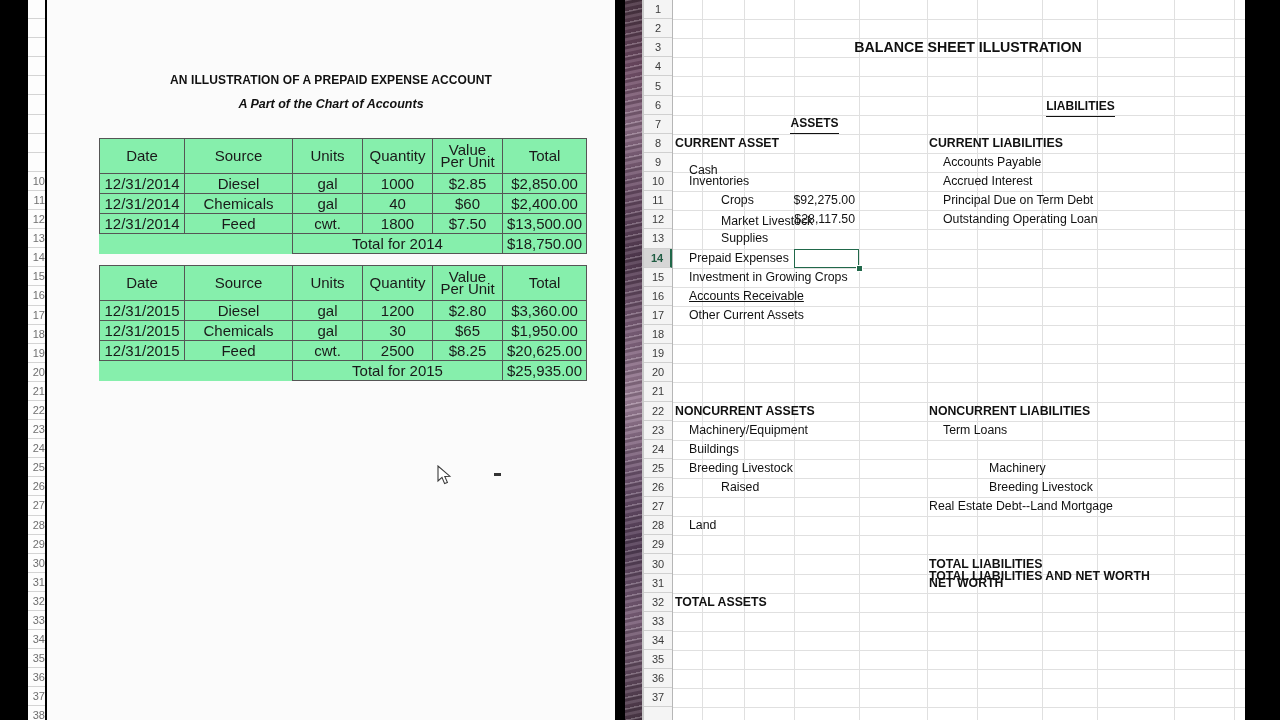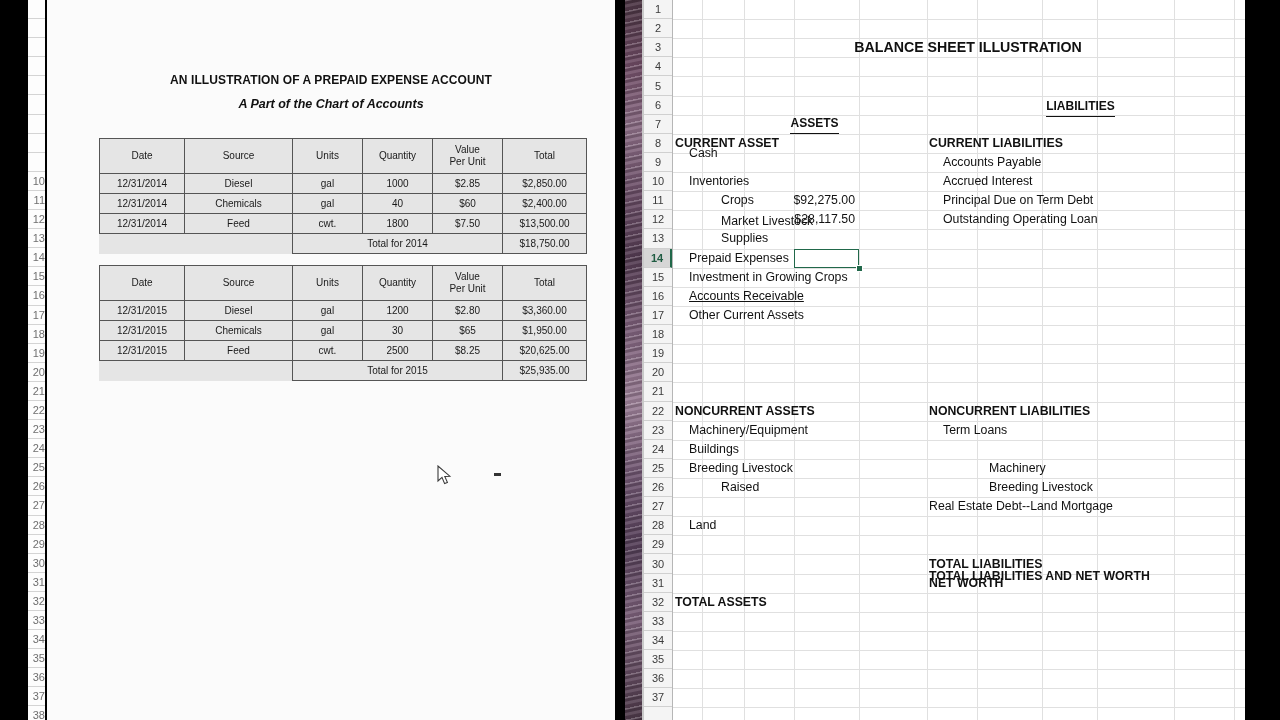--- a/index.html
+++ b/index.html
@@ -42,21 +42,21 @@
     position:absolute;left:0;top:73px;width:568px;text-align:center;
     font-size:12px;font-weight:bold;color:#111;letter-spacing:.1px;
   }
   .doc-sub{
     position:absolute;left:0;top:97px;width:568px;text-align:center;
     font-size:12.5px;font-weight:bold;font-style:italic;color:#111;
   }
 
   
   .xt{position:absolute;border-collapse:collapse;table-layout:fixed;
-      font-size:10px;color:#1a1a1a;background:#e5e5e5;}
+      font-size:15px;color:#1a1a1a;background:#86efac;}
   .xt td,.xt th{
       border:1px solid #555;height:19px;padding:0 3px;
       text-align:center;font-weight:normal;vertical-align:middle;
       white-space:nowrap;overflow:hidden;
   }
   .xt th{height:34px;line-height:12.5px;}
   .xt td.lblank{border:none;background:transparent;}
   #tbl1{left:52px;top:138px;}
   #tbl2{left:52px;top:265px;}
   #tbl3{left:247px;top:400px;}
@@ -407,21 +407,21 @@
         <div class="hline" style="top: 688.32px;"></div>
         <div class="hline" style="top: 707.44px;"></div>
         <div class="cell big ctr" style="left: 29px; top: 38.24px; width: 532px; height: 19.12px;">BALANCE SHEET ILLUSTRATION</div>
         <div class="cell ttl" style="left: 29px; top: 114.72px; width: 225px; height: 19.12px;">
           <span>ASSETS</span>
         </div>
         <div class="cell ttl" style="left: 254px; top: 97px; width: 307px; height: 19.12px;">
           <span>LIABILITIES</span>
         </div>
         <div class="cell b" style="left: 2px; top: 133.84px; width: 240px; height: 19.12px;">CURRENT ASSET</div>
-        <div class="cell" style="left: 16px; top: 144px; width: 260px; height: 19.12px; text-align: center;">Cash</div>
+        <div class="cell" style="left: 16px; top: 161px; width: 260px; height: 19.12px; text-align: center;">Cash</div>
         <div class="cell" style="left: 16px; top: 172.08px; width: 260px; height: 19.12px;">Inventories</div>
         <div class="cell" style="left: 48px; top: 191.2px; width: 260px; height: 19.12px;">Crops</div>
         <div class="cell rgt" style="left: 121px; top: 191.2px; width: 61px; height: 19.12px;">$92,275.00</div>
         <div class="cell" style="left: 48px; top: 212px; width: 260px; height: 19.12px;">Market Livestock</div>
         <div class="cell rgt" style="left: 121px; top: 210.32px; width: 61px; height: 19.12px;">$28,117.50</div>
         <div class="cell" style="left: 48px; top: 229.44px; width: 260px; height: 19.12px;">Supplies</div>
         <div class="cell" style="left: 16px; top: 248.56px; width: 260px; height: 19.12px;">Prepaid Expenses</div>
         <div class="cell" style="left: 16px; top: 267.68px; width: 260px; height: 19.12px;">Investment in Growing Crops</div>
         <div class="cell" style="left: 16px; top: 286.8px; width: 260px; height: 19.12px; text-decoration: underline;">Accounts Receivable</div>
         <div class="cell" style="left: 16px; top: 305.92px; width: 260px; height: 19.12px;">Other Current Assets</div>

